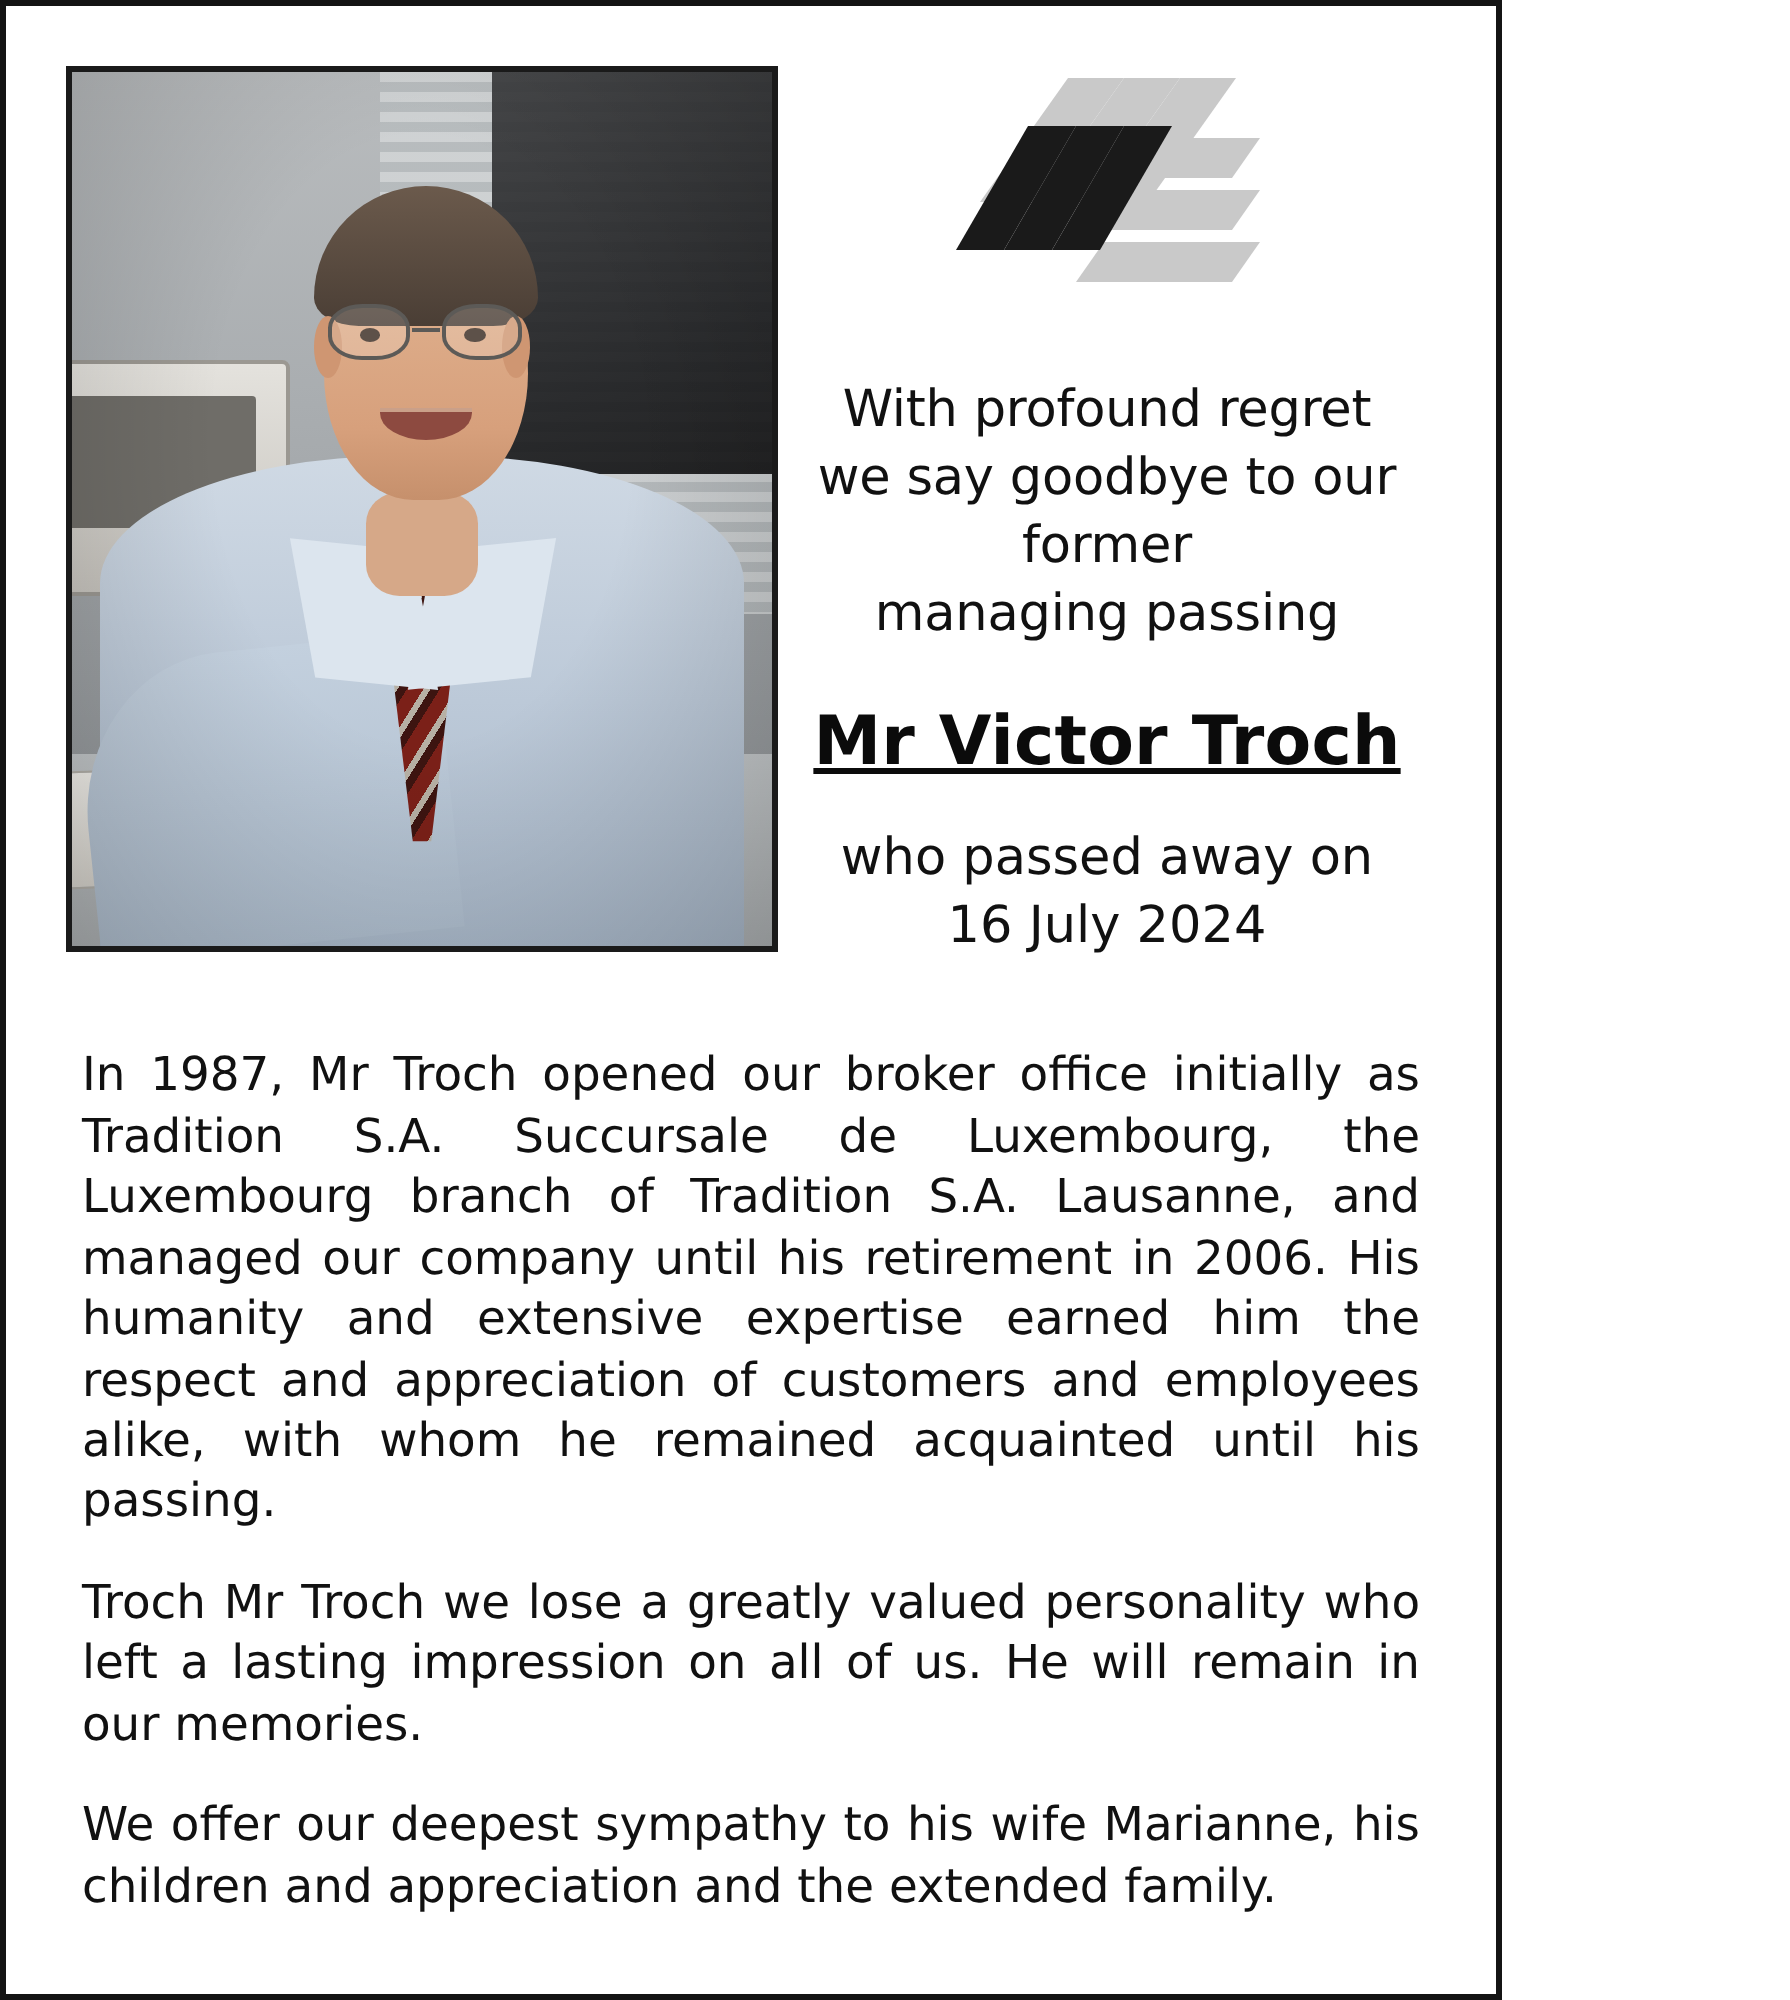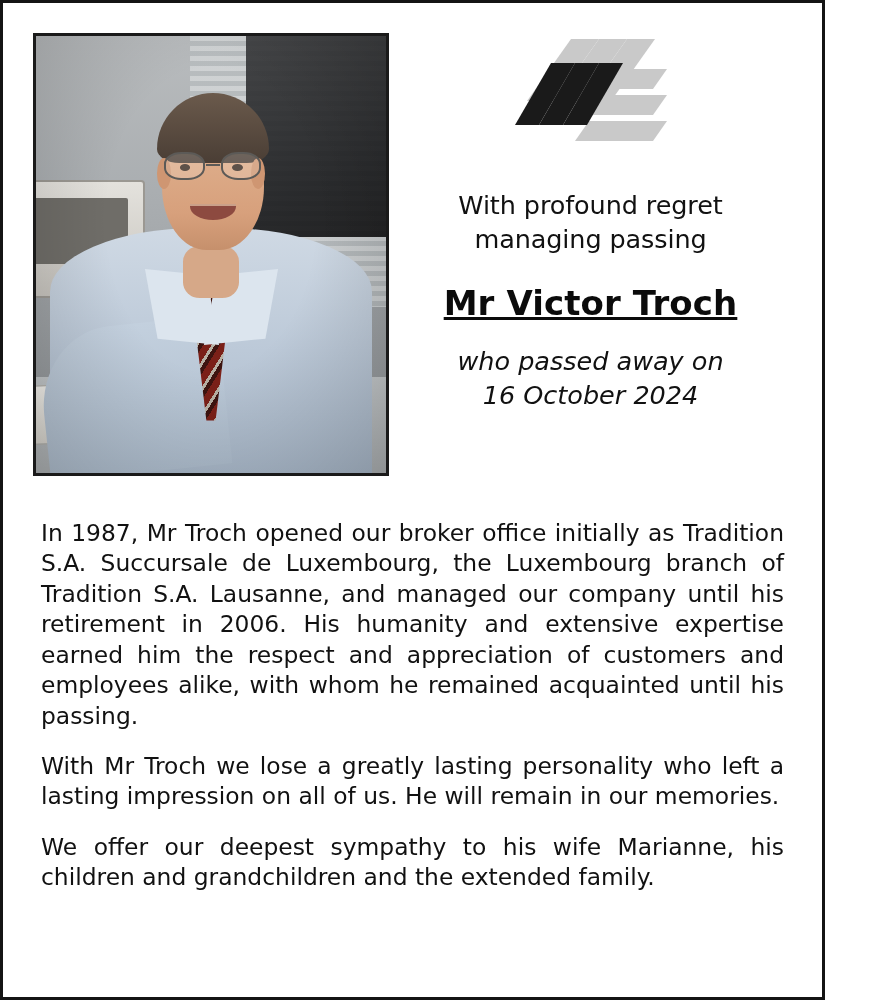--- a/index.html
+++ b/index.html
@@ -10,21 +10,21 @@
   body {
     width: 895px;
     height: 1000px;
     font-family: "DejaVu Sans", sans-serif;
     color: #111111;
     overflow: hidden;
   }
 
   .notice {
     position: relative;
-    width: 825px;
+    width: 751px;
     height: 1000px;
     box-sizing: border-box;
     border: 3px solid #141414;
     background: #ffffff;
     padding: 0;
   }
 
   .top-area {
     display: flex;
     flex-direction: row;
@@ -238,21 +238,20 @@
     letter-spacing: 0.1px;
     color: #0b0b0b;
     text-decoration: underline;
   }
   .passed {
     text-align: center;
     font-size: 25.5px;
     line-height: 1.33;
     margin-top: 22px;
     color: #111111;
-    font-style: italic;
   }
 
   
   .body-text {
     padding: 26px 38px 0 38px;
     box-sizing: border-box;
   }
   .body-text p {
     margin: 16px 0 20px 0;
     font-size: 23.4px;
@@ -327,35 +326,36 @@
 
             <polygon points="36,24 60,24 24,86 0,86" fill="#1a1a1a"></polygon>
             <polygon points="60,24 84,24 48,86 24,86" fill="#1a1a1a"></polygon>
             <polygon points="84,24 108,24 72,86 48,86" fill="#1a1a1a"></polygon>
           </g>
         </svg>
       </div>
 
       <div class="lead">
         <div>With profound regret</div>
+        <div>we say goodbye to our former</div>
         <div>managing passing</div>
       </div>
 
       <div class="name">Mr Victor Troch</div>
 
       <div class="passed">
         <div>who passed away on</div>
-        <div>16 October 2024</div>
+        <div>16 July 2024</div>
       </div>
 
     </div>
   </div>
 
   <div class="body-text">
     <p>In 1987, Mr Troch opened our broker office initially as Tradition S.A. Succursale de Luxembourg, the Luxembourg branch of Tradition S.A. Lausanne, and managed our company until his retirement in 2006. His humanity and extensive expertise earned him the respect and appreciation of customers and employees alike, with whom he remained acquainted until his passing.</p>
-    <p>With Mr Troch we lose a greatly lasting personality who left a lasting impression on all of us. He will remain in our memories.</p>
-    <p class="last-para">We offer our deepest sympathy to his wife Marianne, his children and grandchildren and the extended family.</p>
+    <p>Troch Mr Troch we lose a greatly valued personality who left a lasting impression on all of us. He will remain in our memories.</p>
+    <p class="last-para">We offer our deepest sympathy to his wife Marianne, his children and appreciation and the extended family.</p>
   </div>
 
   <div class="signoff">
   </div>
 
 </div>
 
 </body></html>

